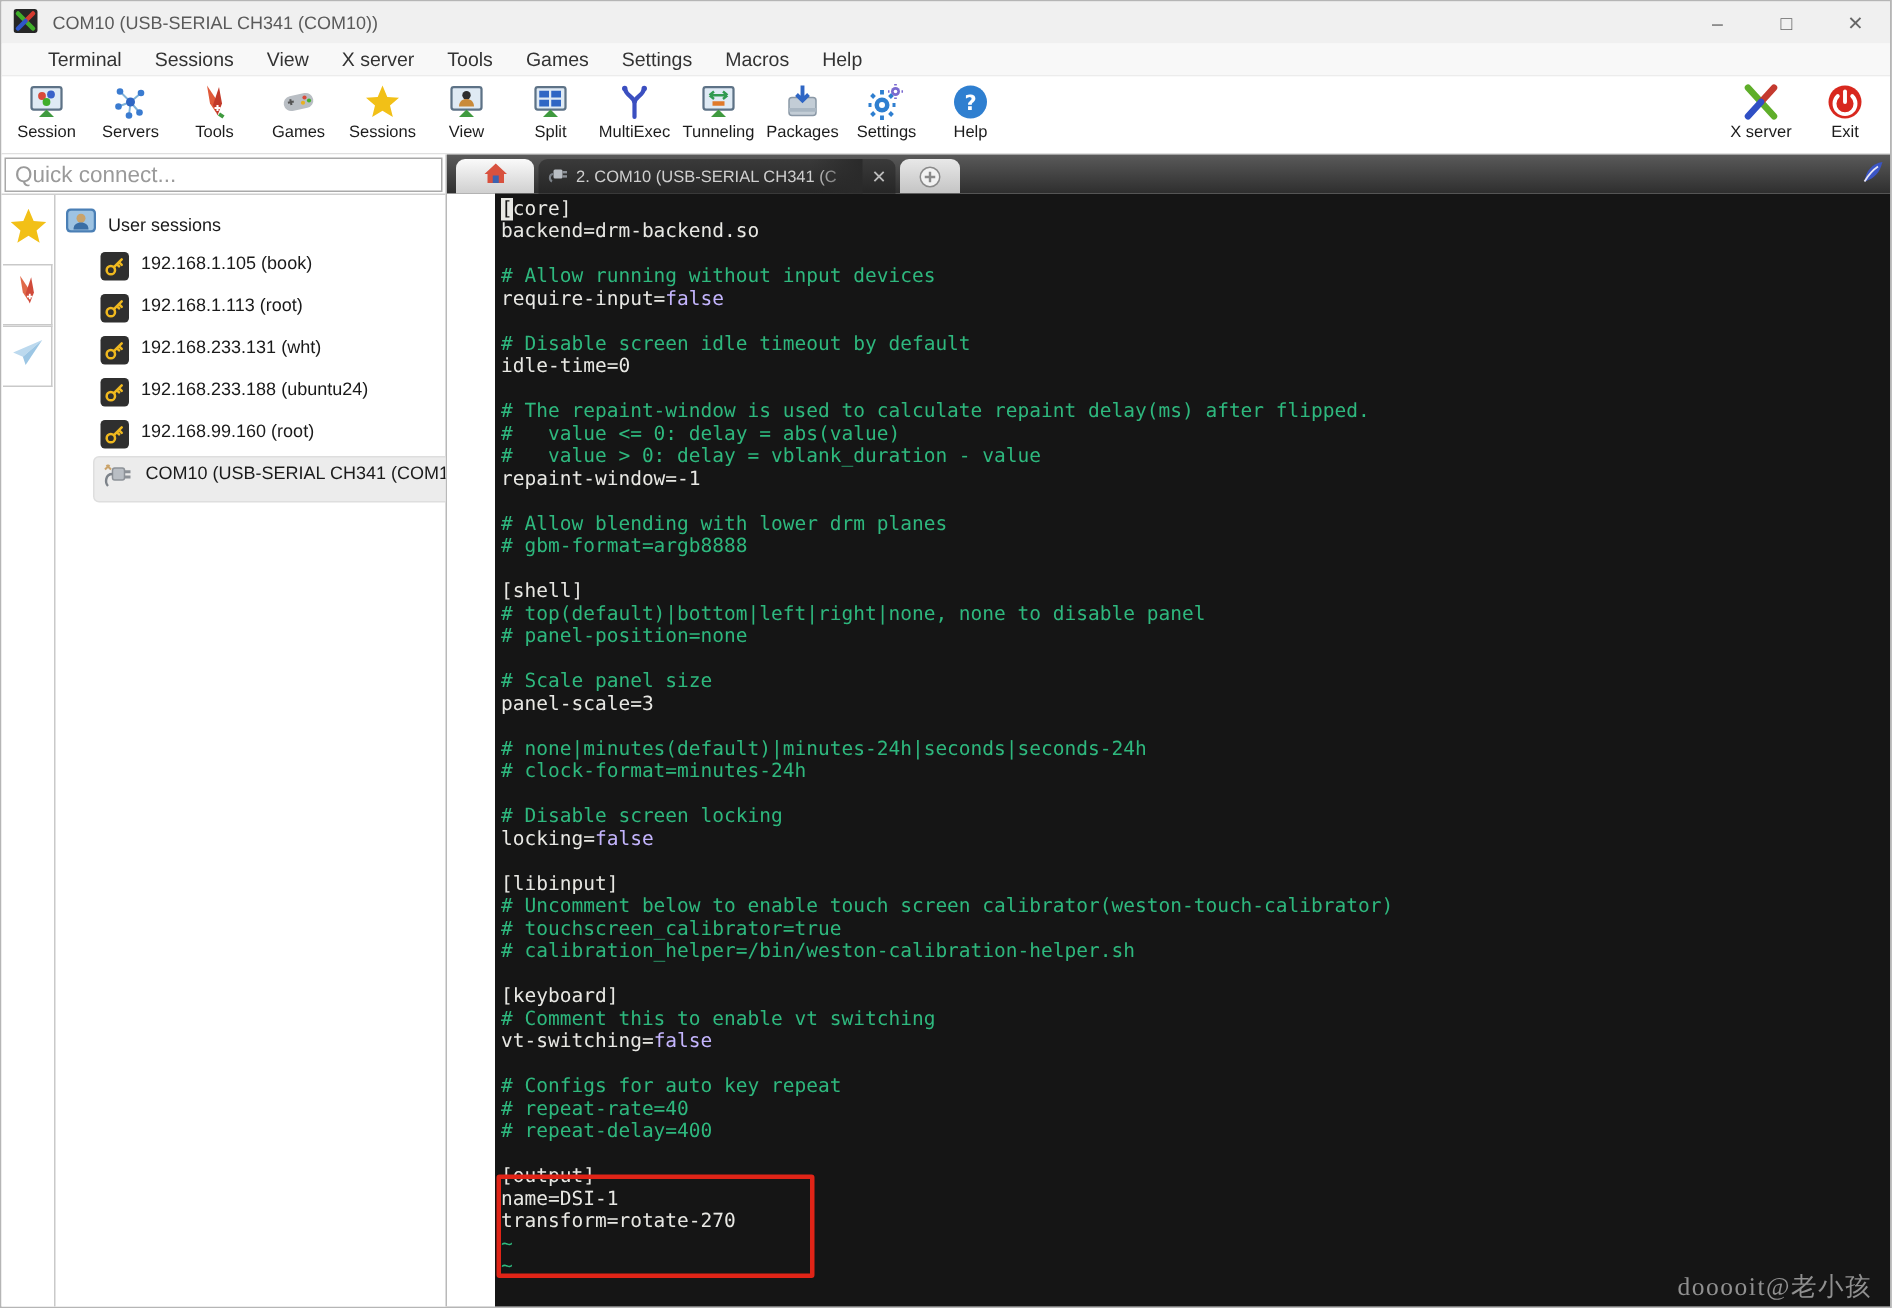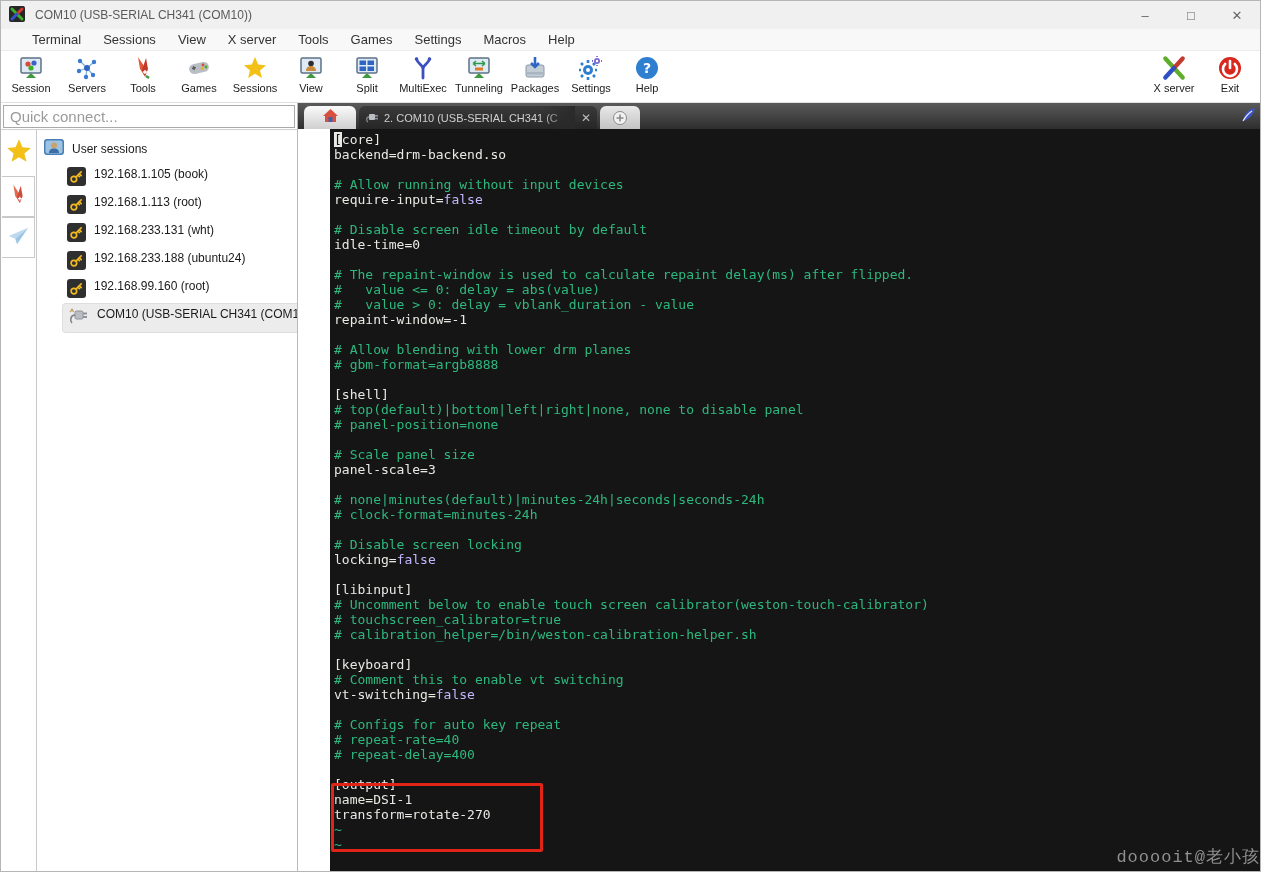--- a/index.html
+++ b/index.html
@@ -57,21 +57,21 @@
 
   
   .terminal { flex:1; background:#151515; padding:3px 0 0 4px; font-family:"DejaVu Sans Mono", monospace; font-size:13px; line-height:15px; position:relative; overflow:hidden;margin-left:32px; }
   .tl { height:15px; white-space:pre; }
   .w { color:#e8e8e4; }
   .g { color:#2eb87e; }
   .r { color:#c4b5fd; }
   .cur { background:#e8e8e4; color:#151515; }
 
   .annotation-box { position:absolute; left:1px; top:654px; width:212px; height:69px; border:3px solid #e02417; border-radius:2px; pointer-events:none; }
-  .watermark { position:absolute; right:0; bottom:6px; color:#909090; font-size:17px; font-family:Liberation Mono, monospace; letter-spacing:1px; }
+  .watermark { position:absolute; right:12px; bottom:6px; color:#909090; font-size:17px; font-family:Liberation Serif, serif; letter-spacing:1px; }
 </style>
 </head>
 <body>
 
 <div class="app">
 
   <div class="titlebar">
     <span class="app-icon">
       <svg width="18" height="18" viewBox="0 0 18 18">
           <rect x="0" y="0" width="16" height="16" rx="2" fill="#262626"></rect>

